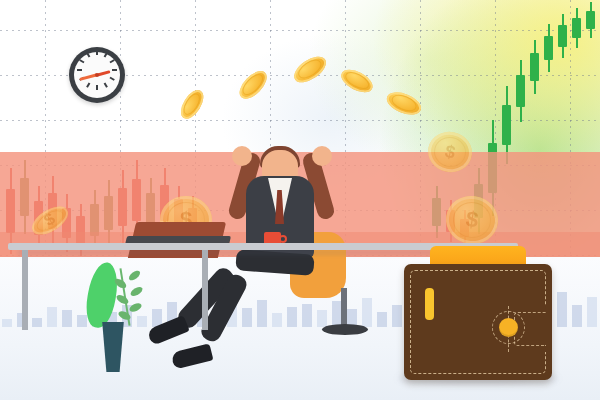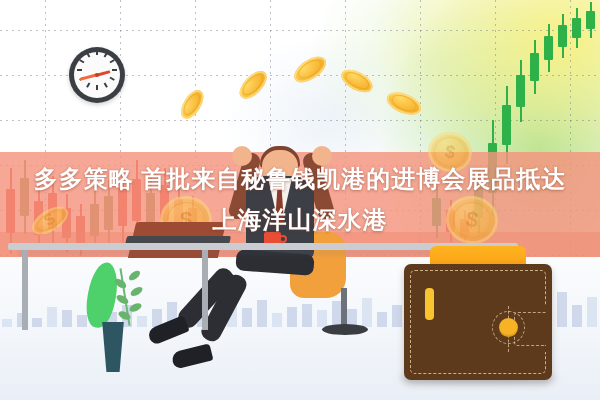--- a/index.html
+++ b/index.html
@@ -598,18 +598,14 @@
     <div class="wallet">
       <div class="stitch"></div>
       <div class="flap"></div>
       <div class="flap-stitch"></div>
       <div class="clasp-ring"></div>
       <div class="clasp"></div>
       <div class="card"></div>
     </div>
   </div>
 
-  <div class="headline">
-    <span class="l1">多多策略 首批来自秘鲁钱凯港的进博会展品抵达</span>
-    <span class="l2">上海洋山深水港</span>
-  </div>
 
 </div>
 
 </body></html>

